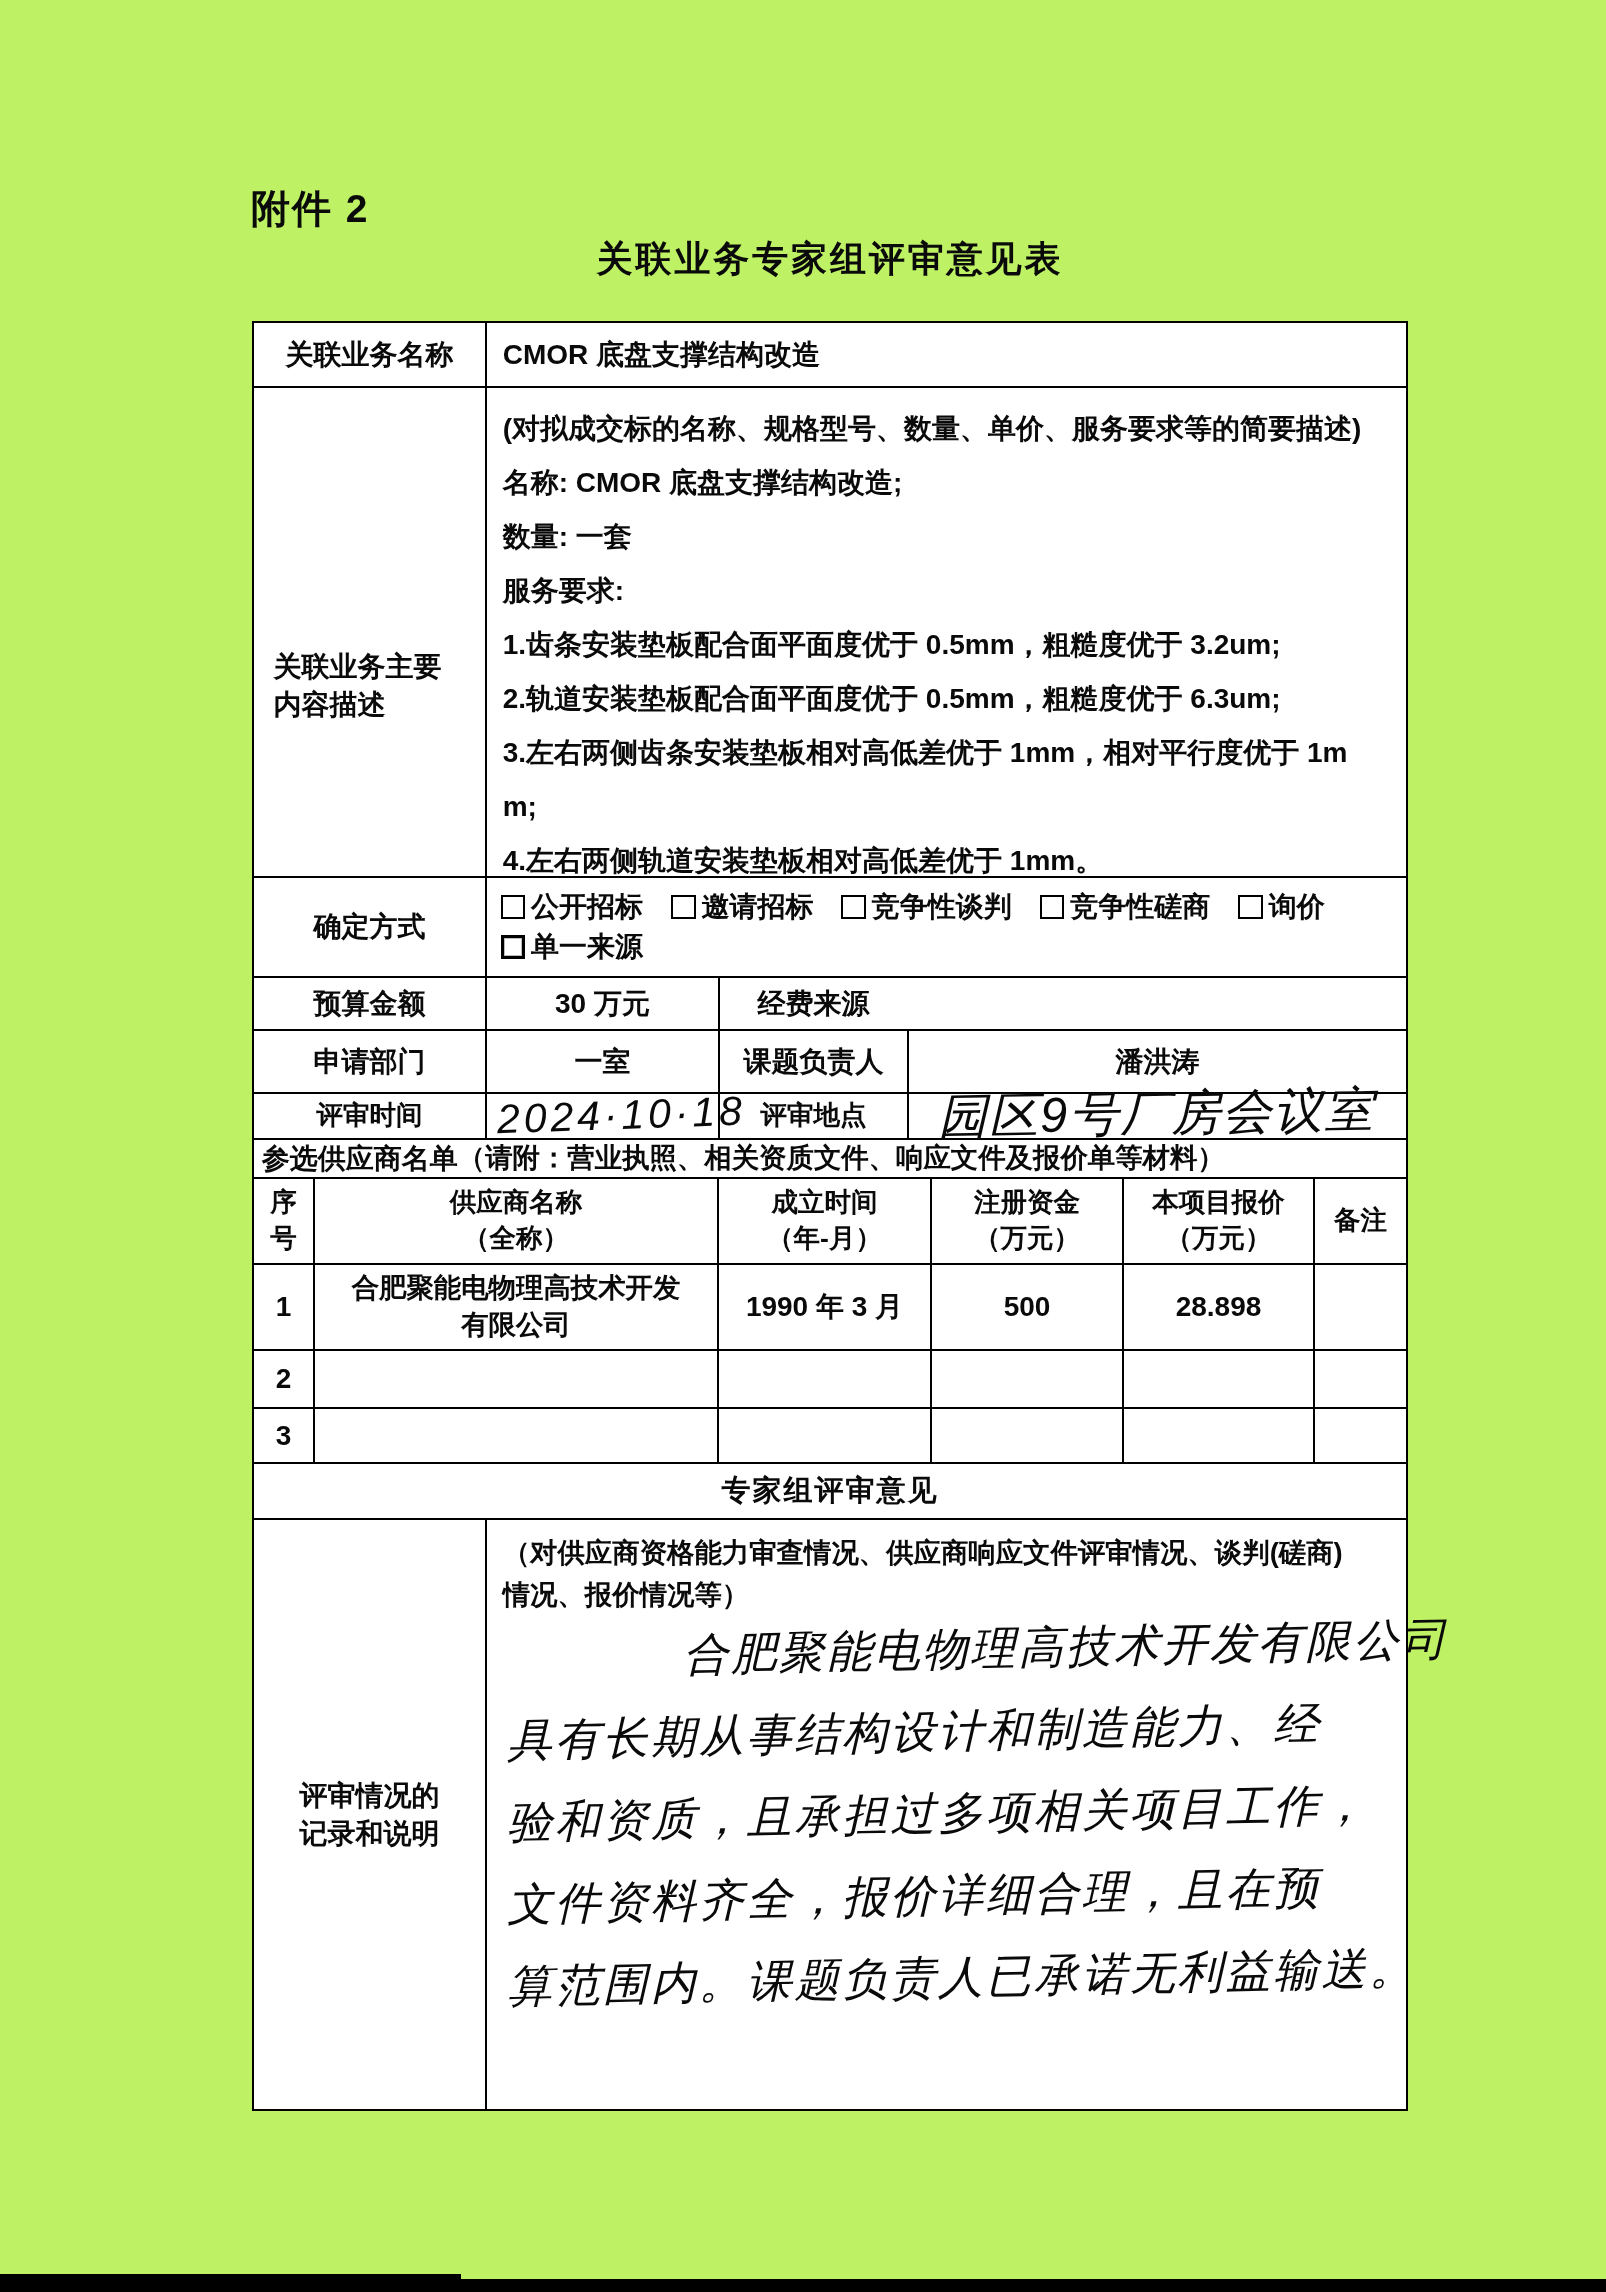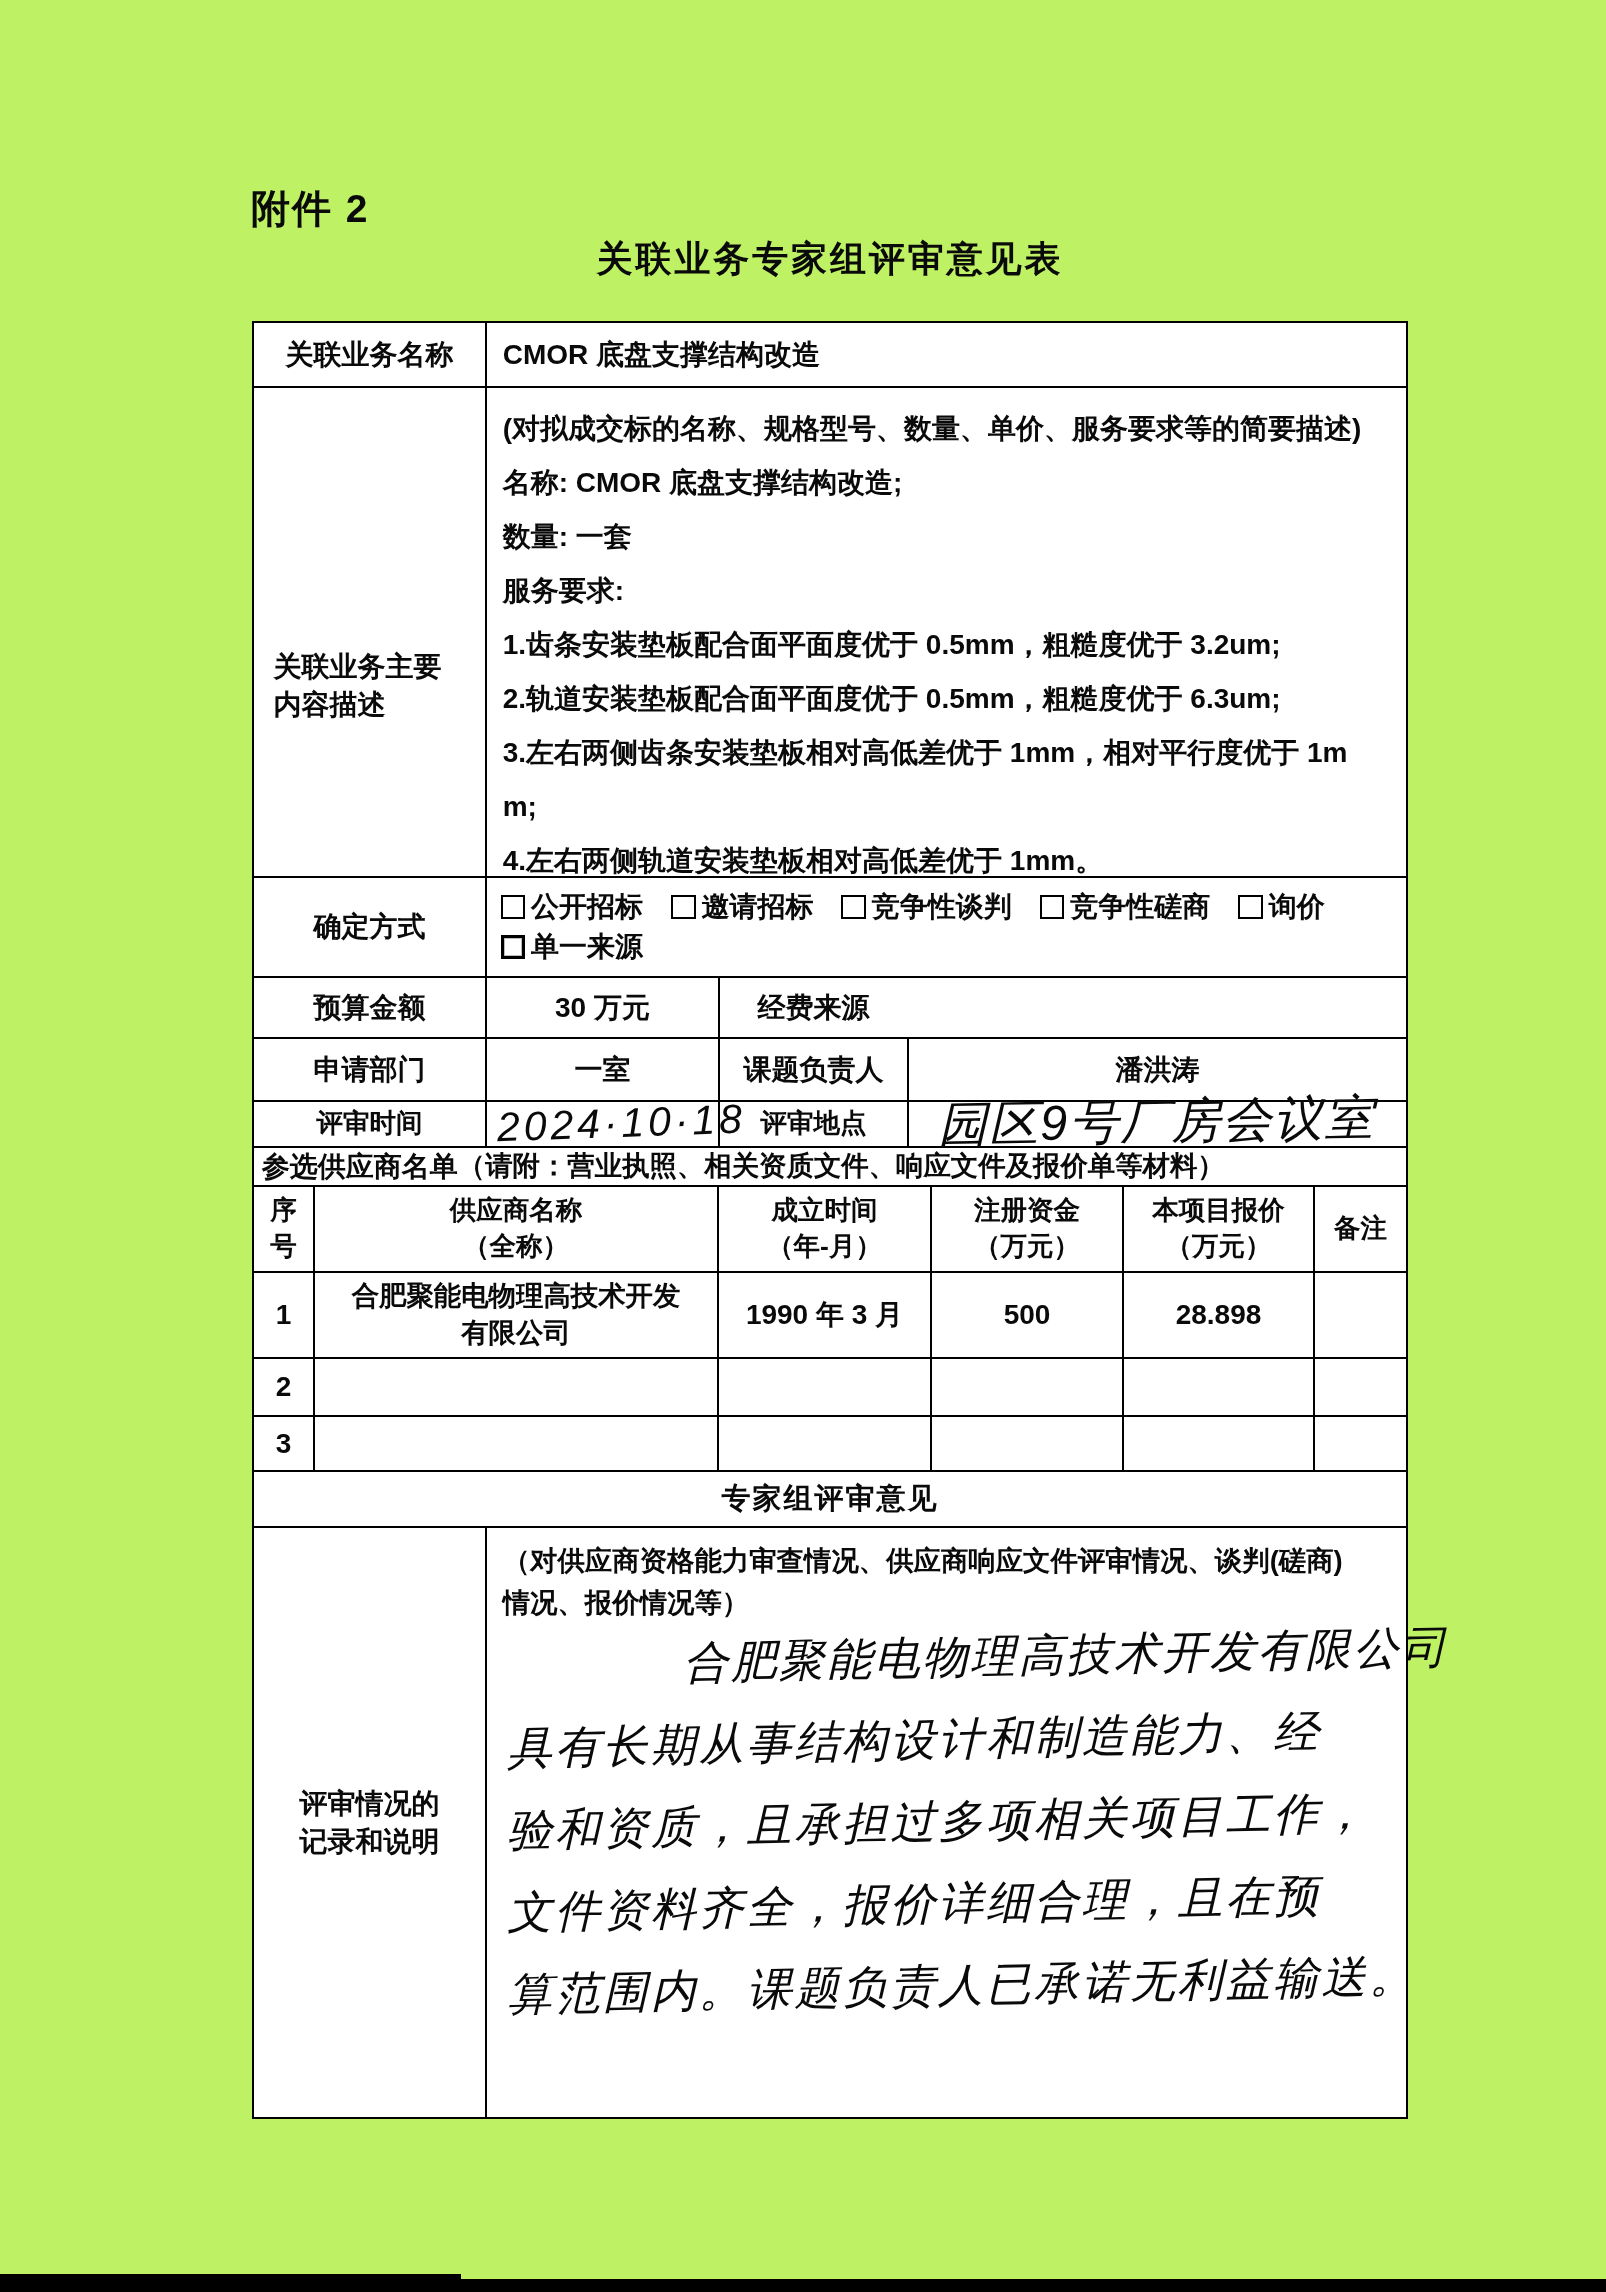--- a/index.html
+++ b/index.html
@@ -32,21 +32,21 @@
     position:relative;
   }
   .cell.nol{border-left:none;}
   .cell.left{justify-content:flex-start;}
   .cell.col{flex-direction:column;}
   .lbl{font-weight:600;}
   
   .h-r1{height:63px;}
   .h-r2{height:490px;}
   .h-r3{height:100px;}
-  .h-r4{height:61px;}
+  .h-r4{height:53px;}
   .h-r5{height:63px;}
   .h-r6{height:46px;}
   .h-r7{height:39px;}
   .h-r8{height:86px;}
   .h-r9{height:86px;}
   .h-r10{height:58px;}
   .h-r11{height:55px;}
   .h-r12{height:56px;}
   .h-r13{height:591px;}
   

